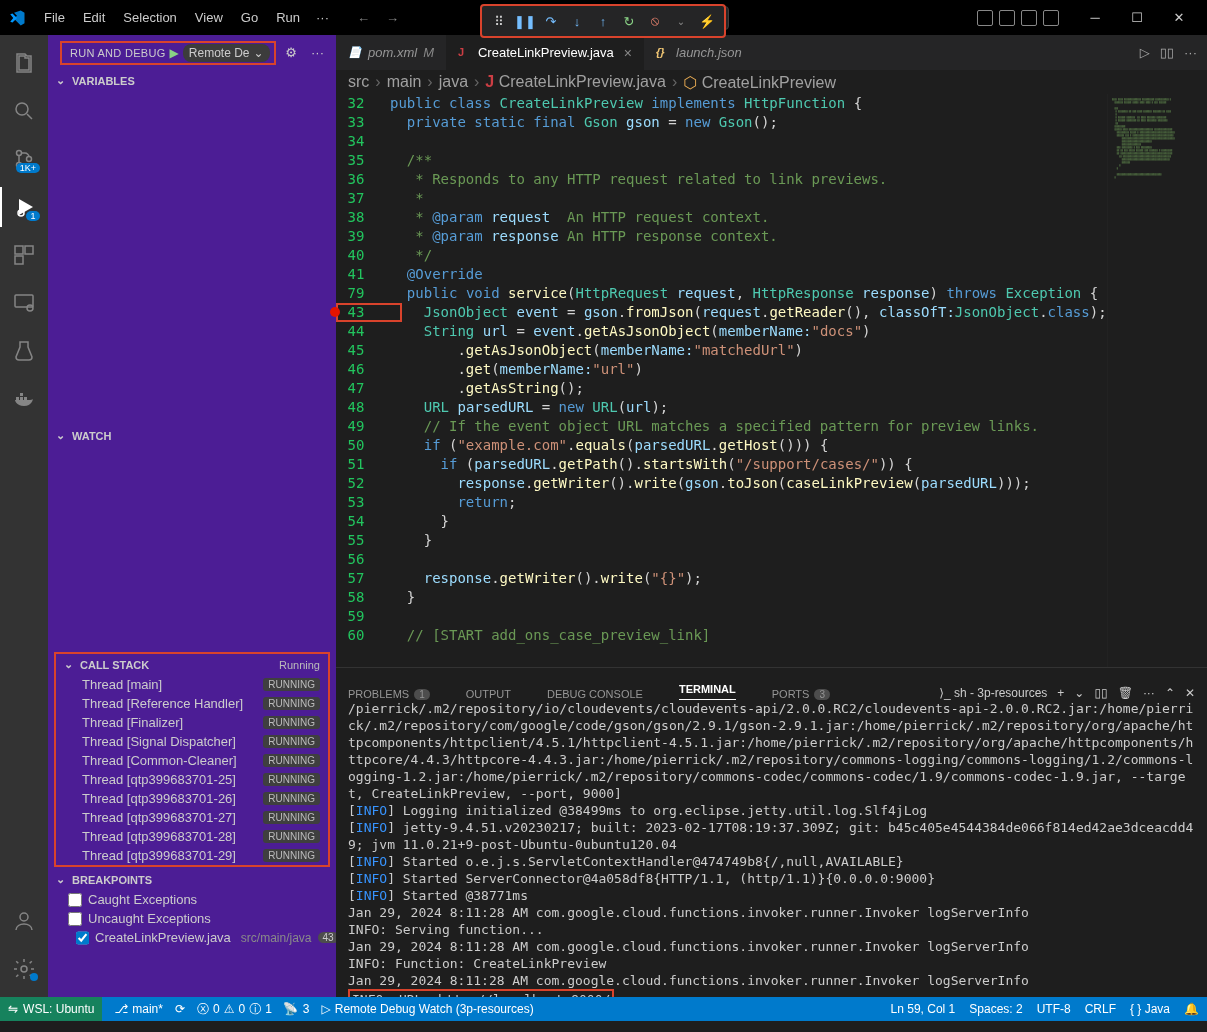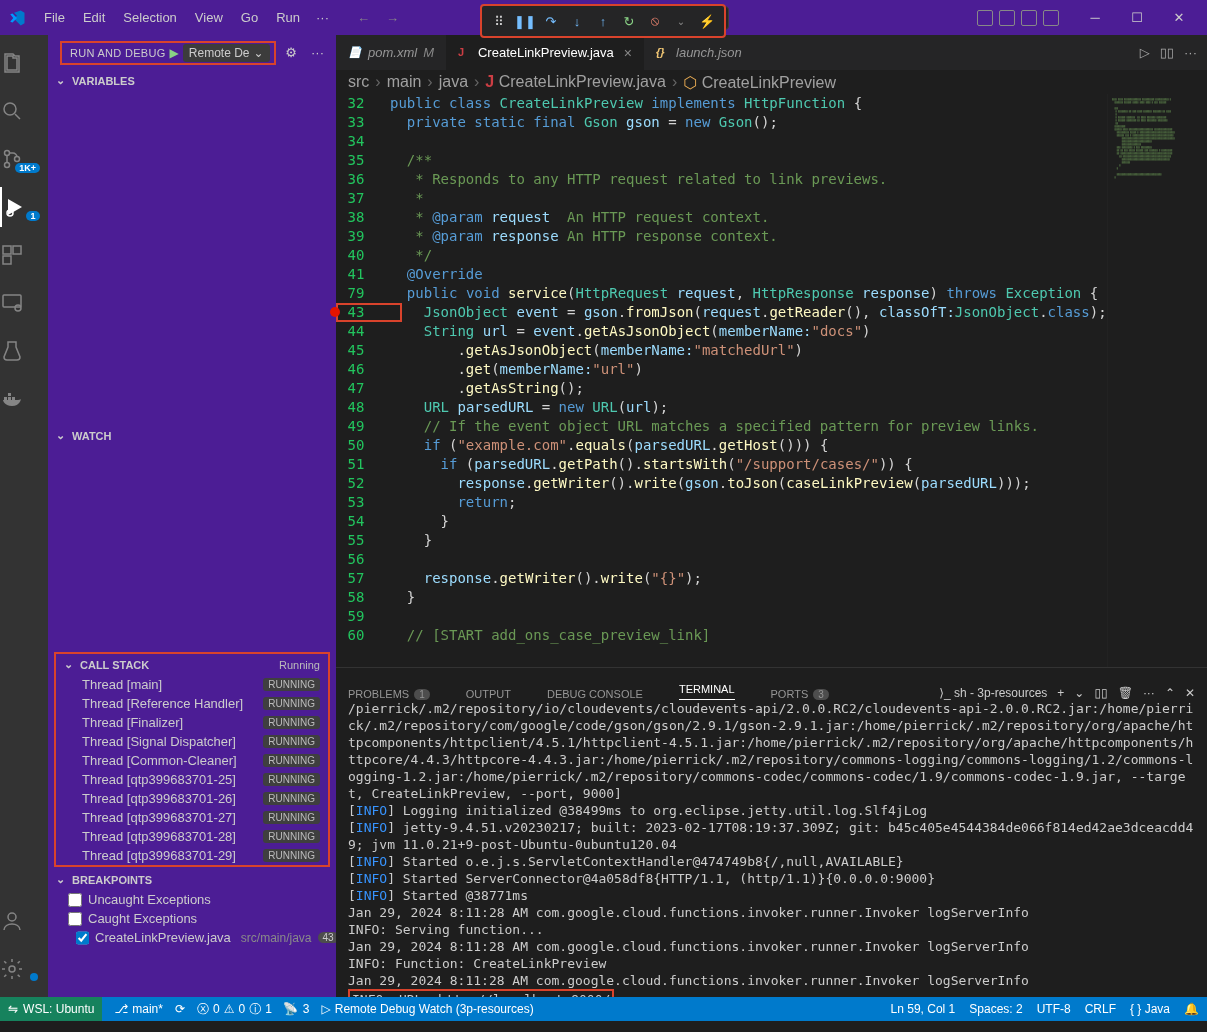--- a/index.html
+++ b/index.html
@@ -1,17 +1,17 @@
 <!DOCTYPE html>
 <html><head>
 <meta charset="utf-8">
 <style>
 * { margin: 0; padding: 0; box-sizing: border-box; }
 body { font-family: "Segoe UI", sans-serif; font-size: 13px; background: #1e1e1e; color: #cccccc; width: 1207px; height: 1032px; overflow: hidden; }
-.titlebar { height: 35px; background: #4c1d95; display: flex; align-items: center; padding: 0 8px; }
+.titlebar { height: 35px; background: #000000; display: flex; align-items: center; padding: 0 8px; }
 .titlebar .logo { width: 18px; height: 18px; margin-right: 10px; }
 .menu { display: flex; gap: 2px; }
 .menu-item { padding: 4px 8px; color: #cccccc; cursor: pointer; border-radius: 4px; }
 .menu-more { padding: 4px 8px; }
 .nav-arrows { display: flex; gap: 8px; margin-left: 16px; }
 .nav-arrow { color: #888; cursor: pointer; padding: 2px 4px; }
 .center-area { flex: 1; display: flex; justify-content: center; }
 .search-box { width: 70px; height: 24px; background: #252526; border: 1px solid #3c3c3c; border-radius: 4px; margin-left: 8px; }
 .debug-toolbar { display: flex; align-items: center; gap: 4px; background: #252526; padding: 4px 6px; border-radius: 4px; border: 2px solid #d9432c; position: absolute; left: 480px; top: 4px; }
 .debug-btn { width: 22px; height: 22px; display: flex; align-items: center; justify-content: center; cursor: pointer; color: #cccccc; border-radius: 3px; }
@@ -19,30 +19,30 @@
 .debug-btn.step { color: #75beff; }
 .debug-btn.restart { color: #89d185; }
 .debug-btn.disconnect { color: #f48771; }
 .debug-btn.bolt { color: #f0c674; }
 .win-controls { display: flex; gap: 2px; margin-left: auto; }
 .layout-icons { display: flex; gap: 6px; margin-right: 16px; }
 .layout-icon { width: 16px; height: 16px; border: 1px solid #888; border-radius: 2px; }
 .win-btn { width: 40px; height: 30px; display: flex; align-items: center; justify-content: center; color: #cccccc; }
 .main { display: flex; height: 962px; }
 .activity-bar { width: 48px; background: #333333; display: flex; flex-direction: column; align-items: center; padding-top: 8px; gap: 8px; }
-.activity-item { width: 48px; height: 40px; display: flex; align-items: center; color: #858585; cursor: pointer; position: relative; font-weight: bold; }
+.activity-item { width: 48px; height: 40px; display: flex; align-items: center; justify-content: center; color: #858585; cursor: pointer; position: relative; }
 .activity-item.active { color: #ffffff; border-left: 2px solid #ffffff; }
 .activity-badge { position: absolute; bottom: 6px; right: 8px; background: #007acc; color: #fff; font-size: 9px; border-radius: 8px; padding: 0px 4px; min-width: 14px; text-align: center; }
 .activity-bottom { margin-top: auto; margin-bottom: 8px; display: flex; flex-direction: column; gap: 8px; }
 .sidebar { width: 288px; background: #4c1d95; display: flex; flex-direction: column; }
 .sidebar-header { height: 35px; display: flex; align-items: center; padding: 0 12px; gap: 8px; }
 .run-debug-box { border: 2px solid #d9432c; display: flex; align-items: center; padding: 1px 4px 1px 8px; gap: 4px; }
 .run-label { font-size: 11px; color: #cccccc; letter-spacing: 0.3px; }
 .play-triangle { color: #89d185; font-size: 12px; }
-.config-select { background: #3c3c3c; padding: 2px 6px; border-radius: 3px; font-size: 12px; display: flex; align-items: center; gap: 4px; }
+.config-select { background: #3c3c3c; padding: 2px 6px; border-radius: 8px; font-size: 12px; display: flex; align-items: center; gap: 4px; }
 .gear-icon { color: #cccccc; margin-left: auto; }
 .section { display: flex; flex-direction: column; }
 .section-header { display: flex; align-items: center; padding: 4px 8px; font-size: 11px; font-weight: 600; color: #cccccc; cursor: pointer; }
 .section-header .chev { margin-right: 4px; width: 12px; }
 .section-header .right-label { margin-left: auto; font-size: 11px; font-weight: 400; color: #bbb; }
 .section-body { flex: 1; overflow: auto; }
 .variables-sect { height: 355px; }
 .watch-sect { height: 225px; }
 .callstack-sect { border: 2px solid #d9432c; margin: 2px 6px; }
 .callstack-row { display: flex; align-items: center; padding: 2px 8px 2px 26px; font-size: 13px; }
@@ -72,21 +72,21 @@
 .tok-kw { color: #569cd6; }
 .tok-type { color: #4ec9b0; }
 .tok-fn { color: #fef9c3; }
 .tok-str { color: #ce9178; }
 .tok-cmt { color: #6a9955; }
 .tok-prm { color: #9cdcfe; }
 .tok-ann { color: #569cd6; }
 .panel { height: 330px; background: #1e1e1e; border-top: 1px solid #333; display: flex; flex-direction: column; }
 .panel-tabs { height: 32px; display: flex; align-items: flex-end; padding: 0 12px; gap: 36px; font-size: 11px; }
 .ptab { color: #969696; cursor: pointer; display: flex; align-items: center; gap: 5px; }
-.ptab.active { color: #ffffff; border-bottom: 1px solid #fff; padding-bottom: 4px; margin-top: 4px; }
+.ptab.active { color: #ffffff; border-bottom: 1px solid #fff; padding-bottom: 4px; margin-top: 4px; font-weight: bold; }
 .ptab-badge { background: #4d4d4d; border-radius: 8px; font-size: 10px; padding: 0 5px; }
 .panel-right { margin-left: auto; display: flex; align-items: center; gap: 10px; color: #ccc; font-size: 12px; }
 .terminal-body { flex: 1; padding: 0 12px 8px 12px; font-family: Consolas, monospace; font-size: 13px; line-height: 17px; color: #cccccc; overflow: hidden; white-space: pre-wrap; word-break: break-all; }
 .term-info { color: #3794ff; }
 .term-hlbox { border: 2px solid #d9432c; display: inline-block; padding: 0 2px; }
 .statusbar { height: 24px; background: #007acc; display: flex; align-items: center; color: #ffffff; font-size: 12px; padding: 0 8px; gap: 12px; }
 .statusbar .sb-item { display: flex; align-items: center; gap: 4px; }
 .statusbar .remote { background: #16825d; margin-left: -8px; height: 24px; display: flex; align-items: center; padding: 0 8px; gap: 5px; }
 .sb-right { margin-left: auto; display: flex; gap: 14px; }
 svg { display: block; }
@@ -289,25 +289,25 @@
         </div>
     </div>
     <div class="section breakpoints-sect">
       <div class="section-header">
           <span class="chev">⌄</span>
           <span>BREAKPOINTS</span>
         </div>
       <div class="section-body" id="breakpoints-body">
           <div class="bp-row">
             <input type="checkbox" style="">
-            <span>Uncaught Exceptions</span>
+            <span>Caught Exceptions</span>
           </div>
           <div class="bp-row">
             <input type="checkbox" style="">
-            <span>Caught Exceptions</span>
+            <span>Uncaught Exceptions</span>
           </div>
           <div class="bp-row">
             <span class="bp-dot"></span>
             <input type="checkbox" checked="" style="">
             <span>CreateLinkPreview.java</span>
             <span class="bp-path">src/main/java</span>
             <span class="bp-linebadge">43</span>
           </div>
         </div>
     </div>

